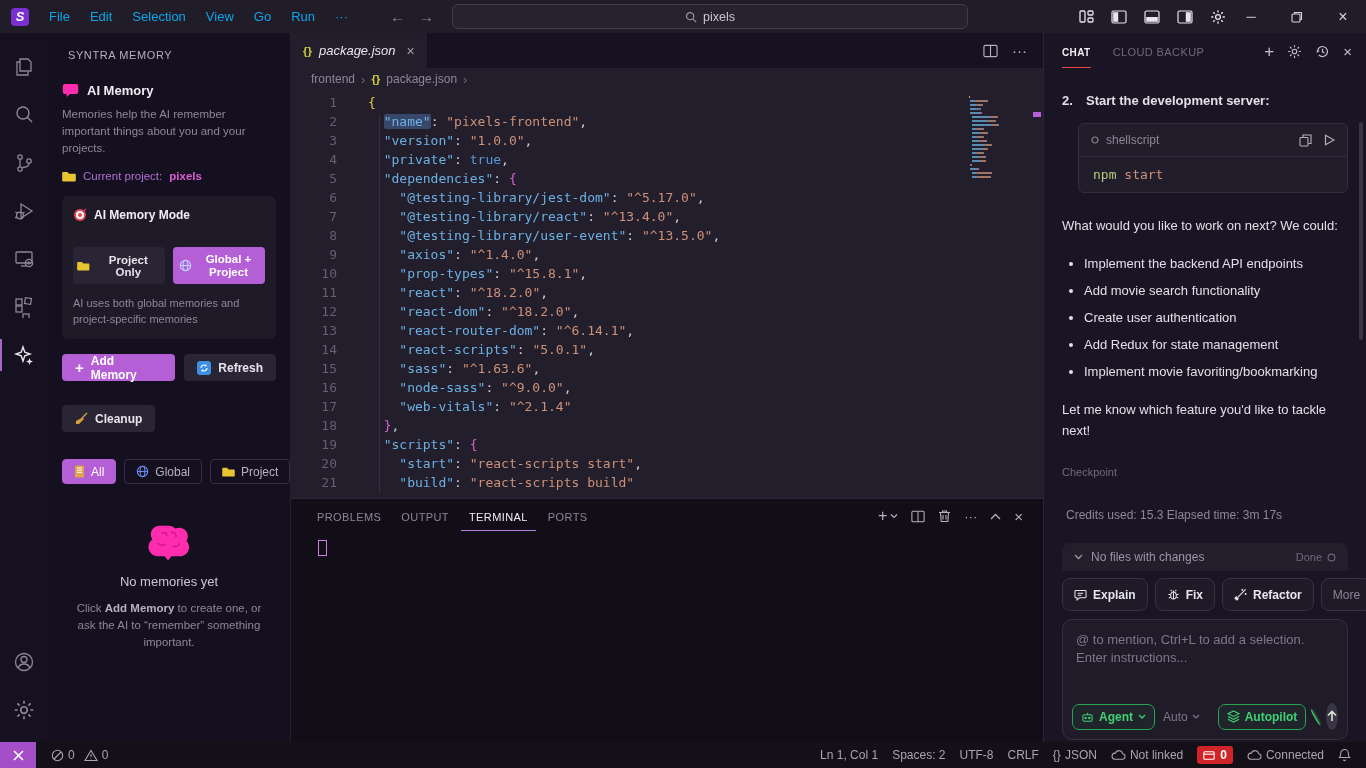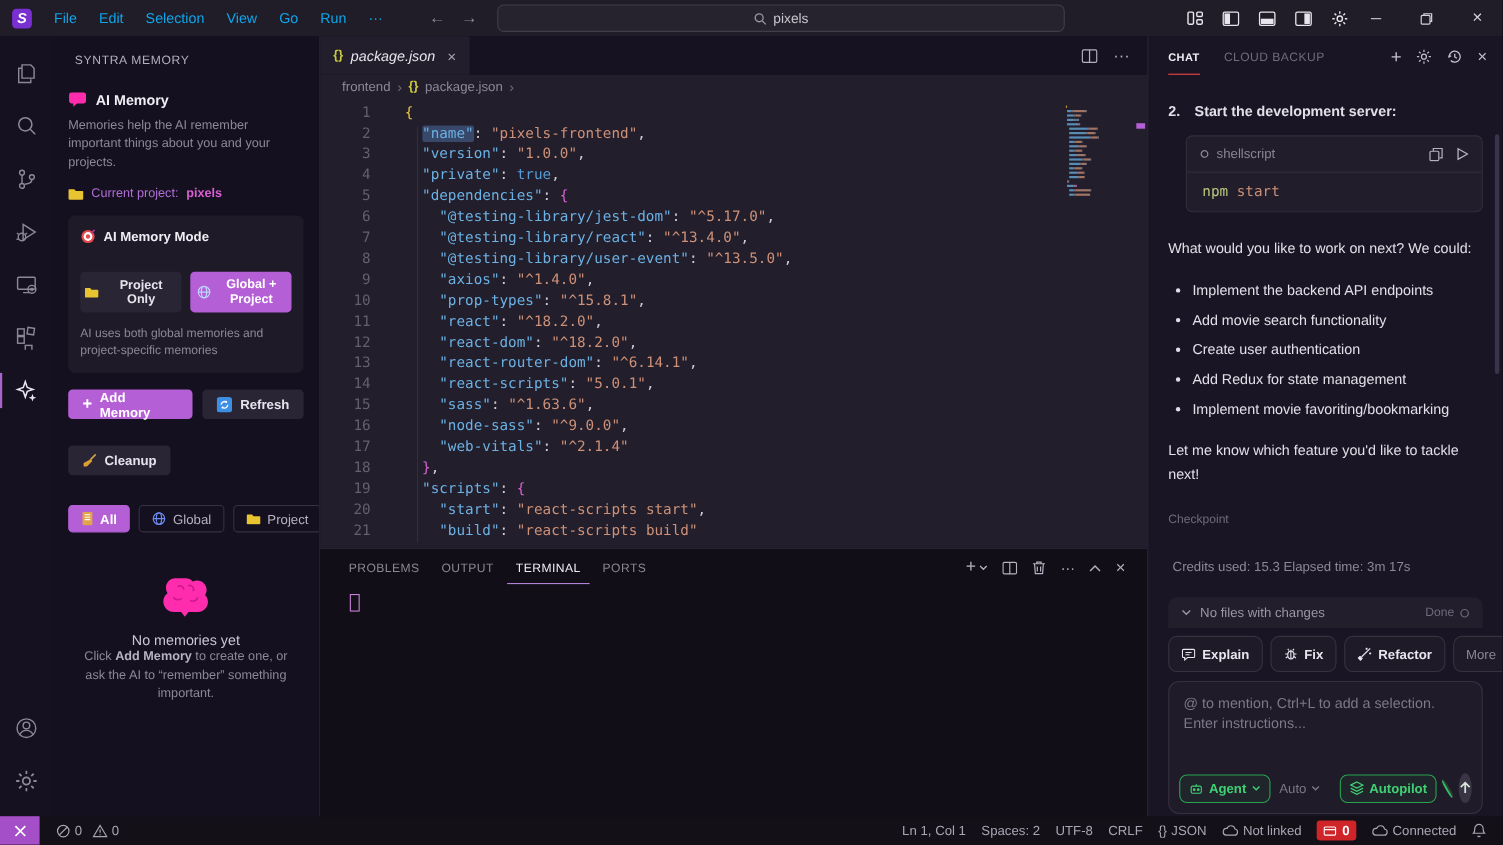--- a/index.html
+++ b/index.html
@@ -46,24 +46,24 @@
   font-size:11.5px;font-weight:bold;color:#e6e3ec;background:#2a2534;text-align:center;padding:4px;cursor:pointer}
 .mode-btn.sel{background:#b55fd6;color:#fff;line-height:13px}
 .mode-desc{margin-top:11px;font-size:11px;line-height:16px;color:#8d8898}
 .sb-actions{display:flex;gap:9px;margin:15px 14px 0 14px}
 .btn{height:27px;border-radius:4px;display:inline-flex;align-items:center;gap:7px;padding:0 13px;
   font-size:12px;font-weight:bold;color:#e6e3ec;background:#2a2534;cursor:pointer}
 .btn.purple{background:#b55fd6;color:#fff}
 .sb-filters{display:flex;gap:8px;margin:27px 14px 0 14px}
 .chip{height:25px;border-radius:4px;display:inline-flex;align-items:center;gap:6px;padding:0 11px;
   font-size:12px;color:#b6b2c0;border:1px solid #353043;cursor:pointer}
-.chip.sel{background:#b55fd6;border-color:#b55fd6;color:#fff;font-weight:bold}
+.chip.sel{background:#b55fd6;border-color:#b55fd6;color:#fff;font-weight:normal}
 .sb-empty{text-align:center;margin-top:36px;padding:0 22px}
 .sb-empty .t{font-size:13px;color:#cac6d2;margin-top:12px}
-.sb-empty .p{font-size:11.5px;line-height:17px;color:#8d8898;}
+.sb-empty .p{font-size:11.5px;line-height:17px;color:#8d8898;margin-top:11px}
 .sb-empty .p b{color:#b6b2c0}
 
 
 .editor-col{flex:1;display:flex;flex-direction:column;min-width:0;position:relative}
 .tabbar{height:35px;background:#171221;display:flex;align-items:center;flex:0 0 35px}
 .tab{height:35px;background:#221e2b;display:flex;align-items:center;gap:7px;padding:0 12px;font-size:13px;cursor:pointer}
 .tab .fname{font-style:italic;color:#e8e5ee}
 .tab .closex{color:#a5a1ae;font-size:14px;margin-left:4px}
 .braces{color:#cbcb41;font-weight:bold;font-size:11.5px}
 .tab-actions{margin-left:auto;display:flex;align-items:center;gap:14px;padding-right:16px;color:#b5b1bf;font-size:15px}

